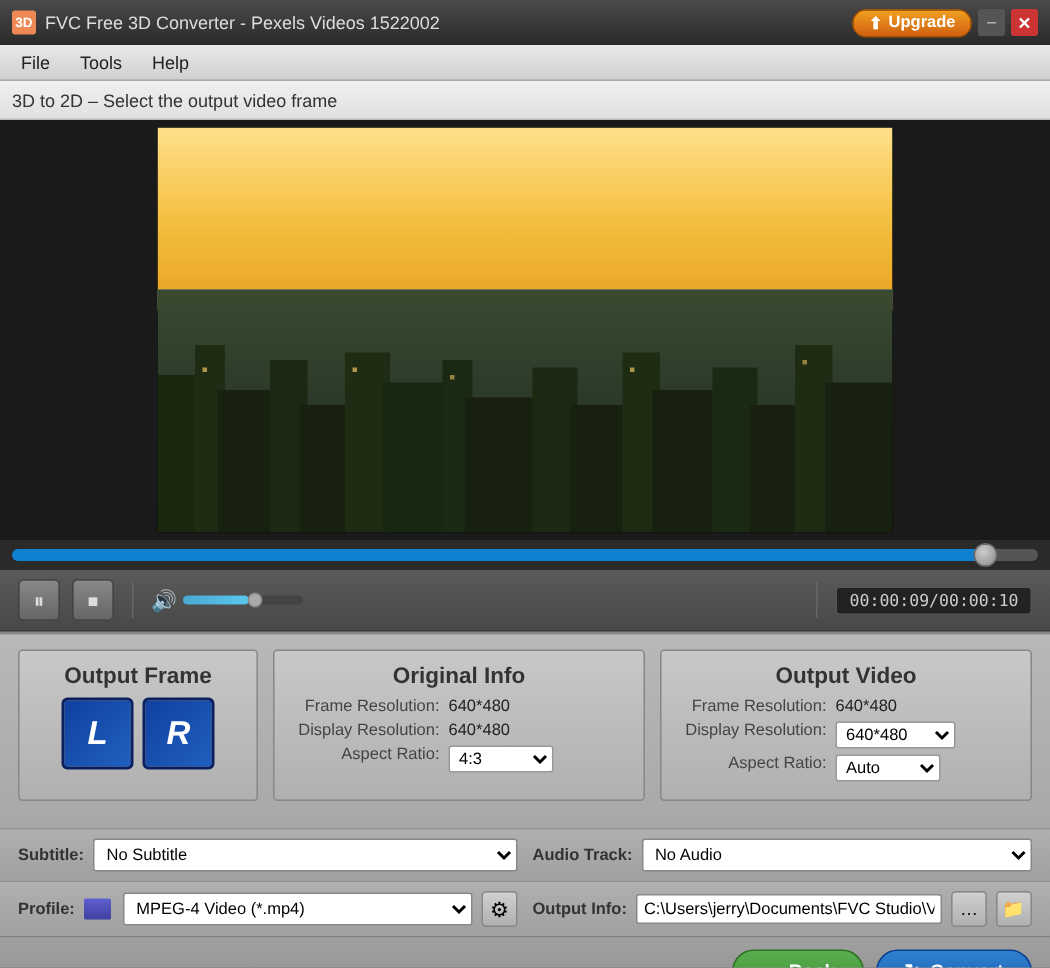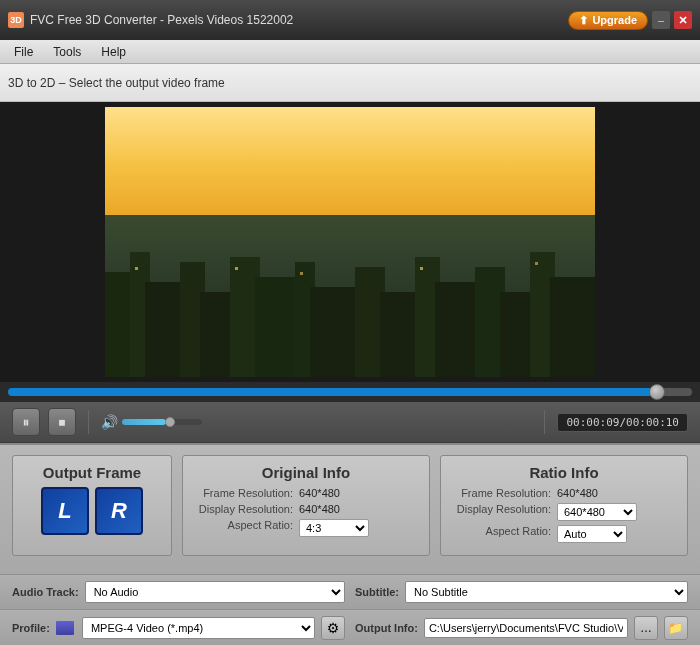--- a/index.html
+++ b/index.html
@@ -11,21 +11,21 @@
       background: #c0c0c0;
       overflow: hidden;
     }
 
     
     .title-bar {
       display: flex;
       align-items: center;
       justify-content: space-between;
       background: linear-gradient(to bottom, #4a4a4a, #2a2a2a);
-      height: 40px;
+      height: 30px;
       padding: 0 8px;
       color: white;
       user-select: none;
     }
     .title-bar-left {
       display: flex;
       align-items: center;
       gap: 6px;
     }
     .title-icon {
@@ -90,21 +90,21 @@
       cursor: pointer;
       font-size: 12px;
       color: #222;
       border-radius: 2px;
     }
 
     
     .breadcrumb-bar {
       background: linear-gradient(to bottom, #f0f0f0, #e0e0e0);
       border-bottom: 1px solid #bbb;
-      height: 38px;
+      height: 26px;
       display: flex;
       align-items: center;
       padding: 0 8px;
       font-size: 12px;
       color: #333;
     }
 
     
     .main-content {
       background: #3a3a3a;
@@ -563,21 +563,21 @@
       <div class="info-row">
         <span class="info-label">Aspect Ratio:</span>
         <select class="info-select">
           <option>4:3</option>
           <option>16:9</option>
         </select>
       </div>
     </div>
 
     <div class="info-box">
-      <div class="box-title">Ratio Info</div>
+      <div class="box-title">Output Video</div>
       <div class="info-row">
         <span class="info-label">Frame Resolution:</span>
         <span class="info-value">640*480</span>
       </div>
       <div class="info-row">
         <span class="info-label">Display Resolution:</span>
         <select class="info-select">
           <option>640*480</option>
           <option>1280*720</option>
           <option>1920*1080</option>
@@ -590,30 +590,30 @@
           <option>4:3</option>
           <option>16:9</option>
         </select>
       </div>
     </div>
   </div>
 </div>
 
 <div class="bottom-row">
   <div class="field-group">
+    <span class="field-label">Subtitle:</span>
+    <select class="field-select">
+      <option>No Subtitle</option>
+      <option>Track 1</option>
+    </select>
+  </div>
+  <div class="field-group">
     <span class="field-label">Audio Track:</span>
     <select class="field-select">
       <option>No Audio</option>
-      <option>Track 1</option>
-    </select>
-  </div>
-  <div class="field-group">
-    <span class="field-label">Subtitle:</span>
-    <select class="field-select">
-      <option>No Subtitle</option>
       <option>Track 1</option>
     </select>
   </div>
 </div>
 
 <div class="bottom-row">
   <div class="field-group">
     <span class="field-label">Profile:</span>
     <div class="profile-icon"></div>
     <select class="field-select">

